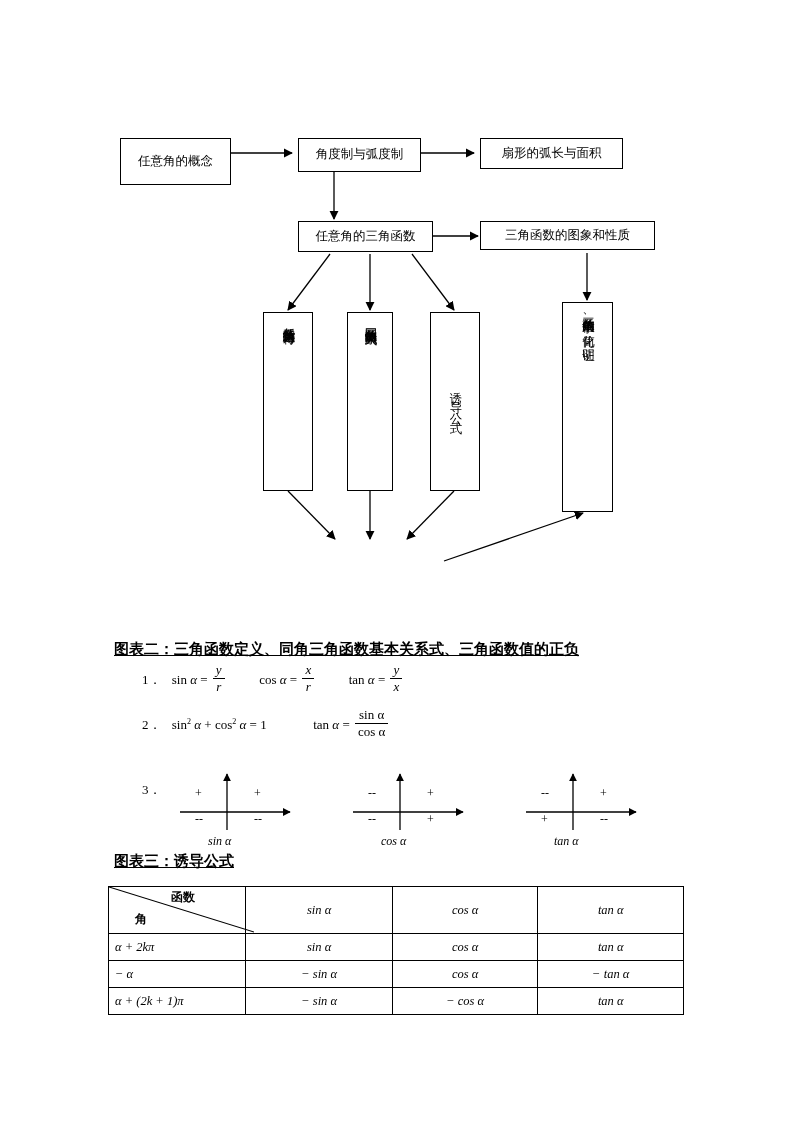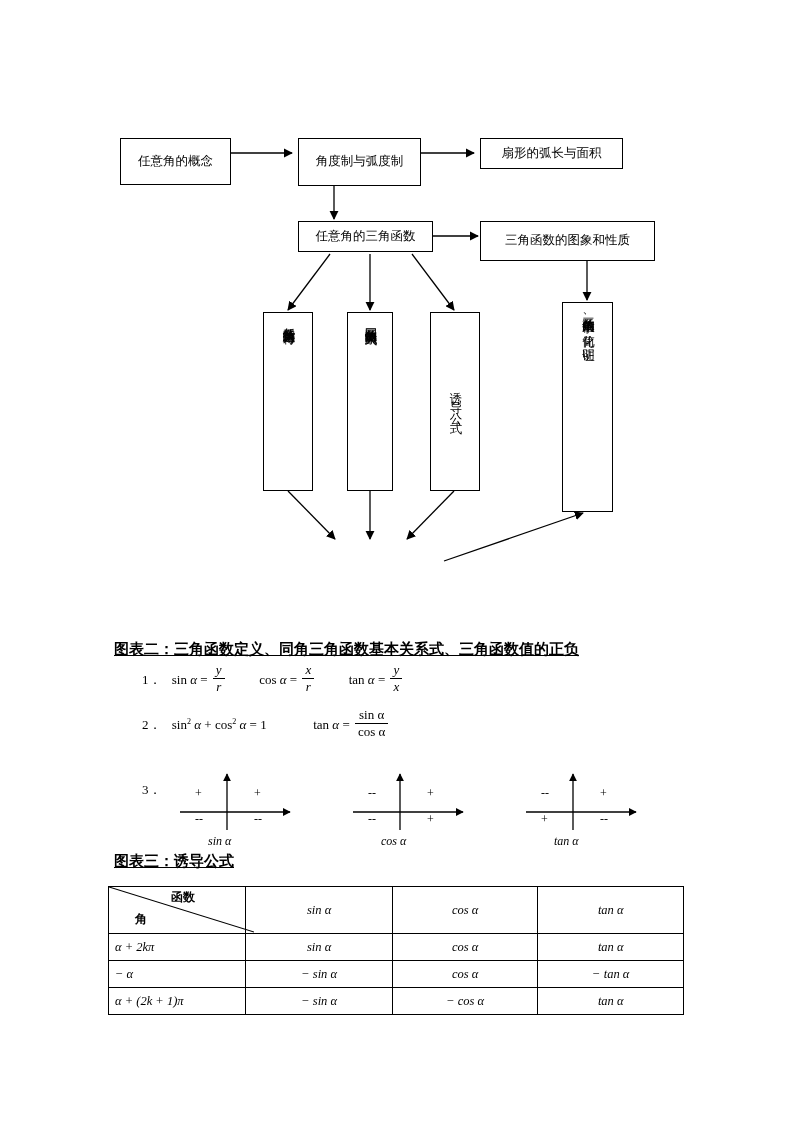--- a/index.html
+++ b/index.html
@@ -171,33 +171,33 @@
 
       <line x1="454" y1="491" x2="407" y2="539" stroke="#000" stroke-width="1.3" marker-end="url(#ah)"></line>
 
       <line x1="444" y1="561" x2="583" y2="513" stroke="#000" stroke-width="1.3" marker-end="url(#ah)"></line>
     </svg>
 
     <div class="node" style="left:120px; top:138px; width:111px; height:47px;">
       <span>任意角的概念</span>
     </div>
 
-    <div class="node" style="left:298px; top:138px; width:123px; height:48px;">
+    <div class="node" style="left:298px; top:138px; width:123px; height:34px;">
       <span>角度制与弧度制</span>
     </div>
 
     <div class="node" style="left:480px; top:138px; width:143px; height:31px;">
       <span>扇形的弧长与面积</span>
     </div>
 
     <div class="node" style="left:298px; top:221px; width:135px; height:31px;">
       <span>任意角的三角函数</span>
     </div>
 
-    <div class="node" style="left:480px; top:221px; width:175px; height:40px;">
+    <div class="node" style="left:480px; top:221px; width:175px; height:29px;">
       <span>三角函数的图象和性质</span>
     </div>
 
     <div class="node vert" style="left:263px; top:312px; width:50px; height:179px;">
       <span>任意角的三角函数符号</span>
     </div>
 
     <div class="node vert" style="left:347px; top:312px; width:46px; height:179px;">
       <span>同角三角函数的关系式</span>
     </div>

